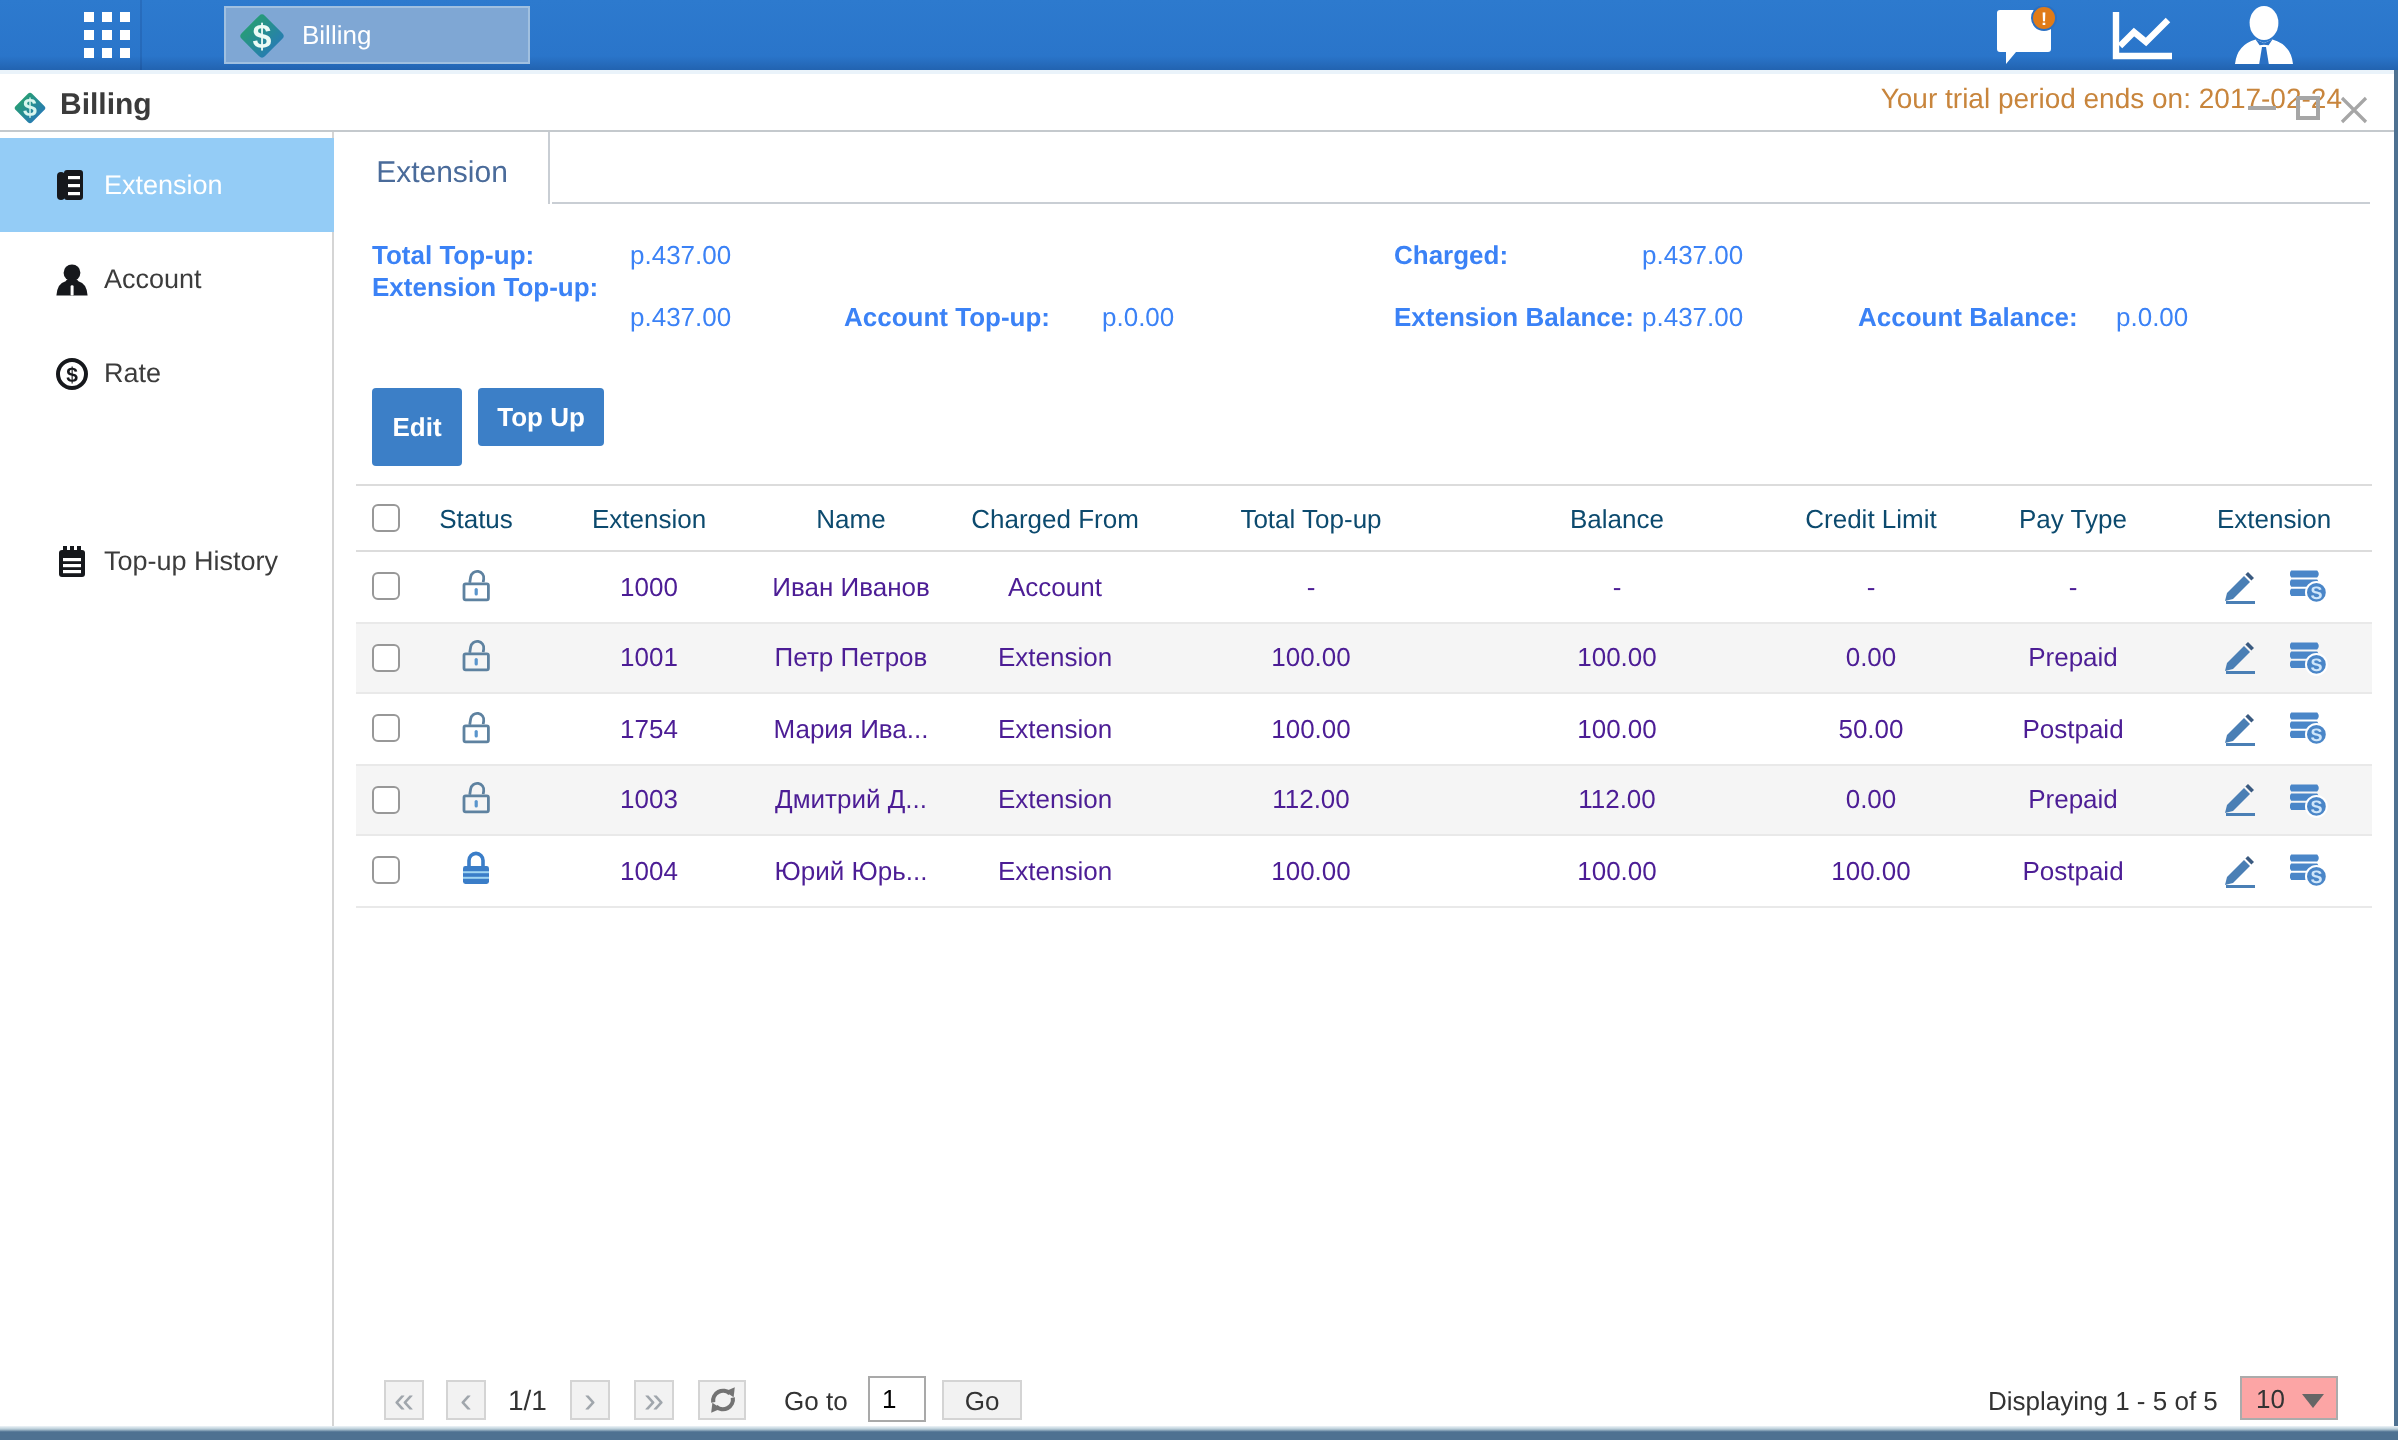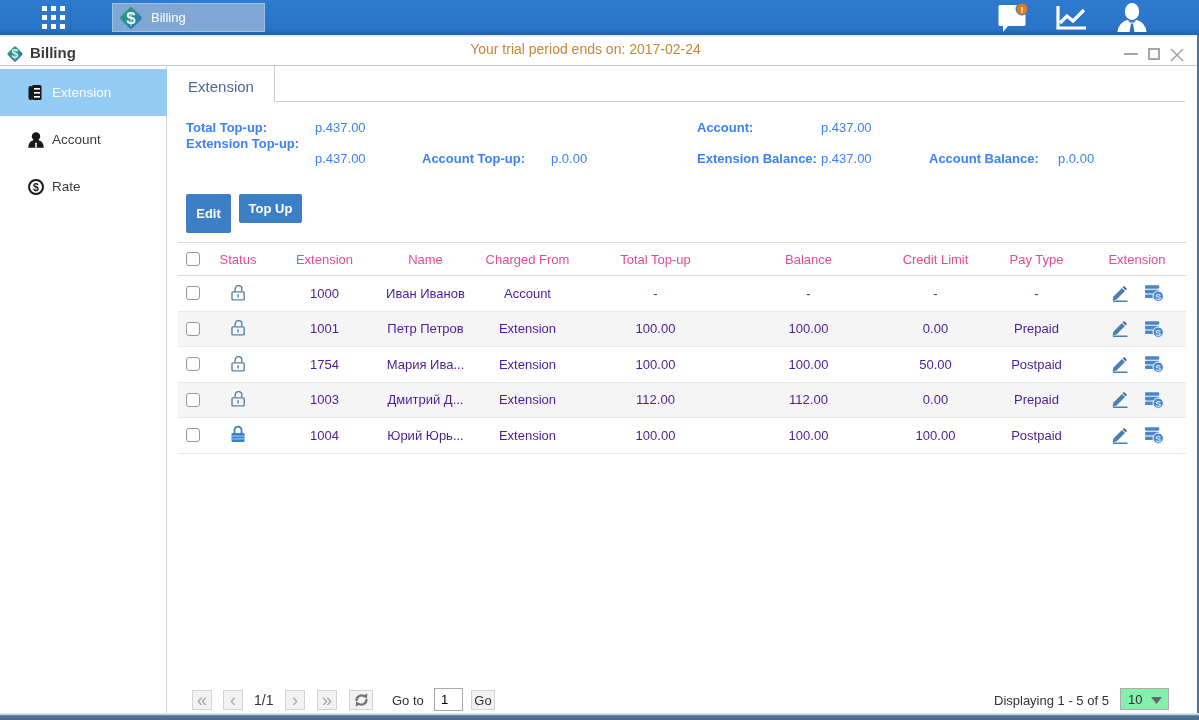--- a/index.html
+++ b/index.html
@@ -11,21 +11,21 @@
   background:linear-gradient(#2d7ace, #2a75ca 80%, #2263b0); }
 #taskbtn { position:absolute; left:112px; top:3px; width:153px; height:29px;
   background:#7fa7d4; border:1px solid #a0c0e0;
   display:flex; align-items:center; }
 #taskbtn .lbl { color:#fff; font-size:13px; margin-left:7px; }
 
 
 #titlebar { position:absolute; left:0; top:35px; width:1199px; height:31px; background:#fff;
   border-bottom:1px solid #c4c9cd; box-shadow:inset 0 2px 0 #eaf3fa; }
 #titlebar .name { position:absolute; left:30px; top:9px; font-size:15px; font-weight:bold; color:#3b3b3b; }
-#trial { position:absolute; left:0; right:28px; top:6px; text-align:center; font-size:14px; color:#c8853c; }
+#trial { position:absolute; left:0; right:28px; top:6px; text-align:right; font-size:14px; color:#c8853c; }
 .winctl { position:absolute; top:0; }
 
 
 #sidebar { position:absolute; left:0; top:66px; width:167px; height:648px; background:#fff;
   border-right:1px solid #d5d5d5; }
 .sitem { position:absolute; left:0; width:167px; height:47px; display:flex; align-items:center;
   font-size:13.5px; color:#3c3c3c; }
 .sitem .ic { position:absolute; left:28px; width:16px; height:16px; }
 .sitem .tx { position:absolute; left:52px; }
 .sitem.sel { background:#94ccf6; color:#fff; }
@@ -41,35 +41,35 @@
 .st { position:absolute; font-size:13px; color:#3b82f6; white-space:nowrap; }
 .st b { font-weight:bold; }
 
 
 .btn { position:absolute; background:#3c7fc7; color:#fff; font-size:13px; font-weight:bold; border-radius:2px;
   display:flex; align-items:center; justify-content:center; }
 
 
 #tbl { position:absolute; left:10px; top:176px; width:1008px; }
 #tbl table { border-collapse:collapse; table-layout:fixed; width:1008px; }
-#tbl th { font-weight:normal; color:#ec4899; font-size:13px; height:33px;
+#tbl th { font-weight:normal; color:#0c4a6e; font-size:13px; height:33px;
   border-top:1px solid #dcdcdc; border-bottom:1px solid #dcdcdc; text-align:center; }
 #tbl td { font-size:13px; color:#4c1d95; text-align:center; height:35.5px;
   border-bottom:1px solid #e9e9e9; overflow:hidden; white-space:nowrap; }
 #tbl tr.alt td { background:#f5f5f5; }
 .cb { width:14px; height:14px; border:1px solid #989898; border-radius:3px; background:#fff; }
 .opcell { display:flex; align-items:center; justify-content:center; gap:16px; }
 
 
 #pager { position:absolute; left:0; top:624px; width:1031px; height:24px; font-size:13px; color:#333; }
 .pbtn { position:absolute; top:0; width:20px; height:20px; background:#f2f2f2; border:1px solid #d4d4d4;
   display:flex; align-items:center; justify-content:center; color:#a0a6ac; font-size:18px; }
 #goinput { position:absolute; width:29px; height:23px; border:1px solid #a9a9a9; font-size:13px;
   font-family:"Liberation Sans",sans-serif; padding-left:6px; top:-2px; }
-#dd { position:absolute; width:49px; height:22px; border:1px solid #ababab; background:#86efac; top:-2px; }
+#dd { position:absolute; width:49px; height:22px; border:1px solid #ababab; background:#fca5a5; top:-2px; }
 
 
 #botborder { position:absolute; left:0; top:713px; width:1199px; height:7px;
   background:linear-gradient(#eef4f8, #b9cdd8 22%, #4e7191 42%, #4e7191); }
 #rightborder { position:absolute; right:0; top:35px; width:2px; height:685px; background:#4e7191; }
 </style>
 </head>
 <body>
 
 <div id="topbar">
@@ -159,31 +159,43 @@
     </svg>
     <span class="tx">Account</span>
   </div>
   <div class="sitem" style="top:97px">
     <svg class="ic" viewBox="0 0 16 16">
       <circle cx="8" cy="8" r="7" fill="none" stroke="#16181c" stroke-width="2"></circle>
       <text x="8" y="12" font-size="10.5" font-weight="bold" fill="#16181c" text-anchor="middle" font-family="Liberation Sans">$</text>
     </svg>
     <span class="tx">Rate</span>
   </div>
+  <div class="sitem" style="top:191px">
+    <svg class="ic" viewBox="0 0 16 16">
+      <rect x="1.5" y="2" width="13" height="13.5" rx="1.5" fill="#16181c"></rect>
+      <rect x="3.5" y="0" width="2" height="3.6" fill="#16181c"></rect>
+        <rect x="7" y="0" width="2" height="3.6" fill="#16181c"></rect>
+        <rect x="10.5" y="0" width="2" height="3.6" fill="#16181c"></rect>
+      <rect x="3.5" y="6" width="9" height="1.6" fill="#fff"></rect>
+      <rect x="3.5" y="9" width="9" height="1.6" fill="#fff"></rect>
+      <rect x="3.5" y="12" width="9" height="1.6" fill="#fff"></rect>
+    </svg>
+    <span class="tx">Top-up History</span>
+  </div>
 </div>
 
 <div id="content">
   <div id="tabstrip">
     <div id="tab1">Extension</div>
     <div class="rest"></div>
   </div>
 
   <div class="st" style="left:18px;top:54px"><b>Total Top-up:</b></div>
   <div class="st" style="left:147px;top:54px">p.437.00</div>
-  <div class="st" style="left:529px;top:54px"><b>Account:</b></div>
+  <div class="st" style="left:529px;top:54px"><b>Charged:</b></div>
   <div class="st" style="left:653px;top:54px">p.437.00</div>
 
   <div class="st" style="left:18px;top:70px"><b>Extension Top-up:</b></div>
   <div class="st" style="left:147px;top:85px">p.437.00</div>
   <div class="st" style="left:254px;top:85px"><b>Account Top-up:</b></div>
   <div class="st" style="left:383px;top:85px">p.0.00</div>
   <div class="st" style="left:529px;top:85px"><b>Extension Balance:</b></div>
   <div class="st" style="left:653px;top:85px">p.437.00</div>
   <div class="st" style="left:761px;top:85px"><b>Account Balance:</b></div>
   <div class="st" style="left:890px;top:85px">p.0.00</div>
@@ -417,21 +429,21 @@
     <div class="pbtn" style="left:181px;width:24px">
       <svg width="15" height="14" viewBox="0 0 15 14">
         <path d="M2.6 8.2 a5 5 0 0 1 8.4 -4.4" fill="none" stroke="#737373" stroke-width="2.1"></path>
         <path d="M13.4 0.6 l-0.6 5 -4.3 -2.8 z" fill="#737373"></path>
         <path d="M12.4 5.8 a5 5 0 0 1 -8.4 4.4" fill="none" stroke="#737373" stroke-width="2.1"></path>
         <path d="M1.6 13.4 l0.6 -5 4.3 2.8 z" fill="#737373"></path>
       </svg>
     </div>
     <div style="position:absolute;left:224px;top:3px">Go to</div>
     <input id="goinput" style="left: 266px;" value="1">
-    <div class="pbtn" style="left:303px;width:24px;color:#333;font-size:13px">Go</div>
+    <div class="pbtn" style="left:303px;width:40px;color:#333;font-size:13px">Go</div>
     <div style="position:absolute;left:826px;top:3px">Displaying 1 - 5 of 5</div>
     <div id="dd" style="left:952px">
       <span style="position:absolute;left:7px;top:3px;font-size:13px">10</span>
       <svg style="position:absolute;right:6px;top:8px" width="11" height="7" viewBox="0 0 11 7">
           <path d="M0 0 h11 l-5.5 7 z" fill="#666"></path>
         </svg>
     </div>
   </div>
 </div>
 

